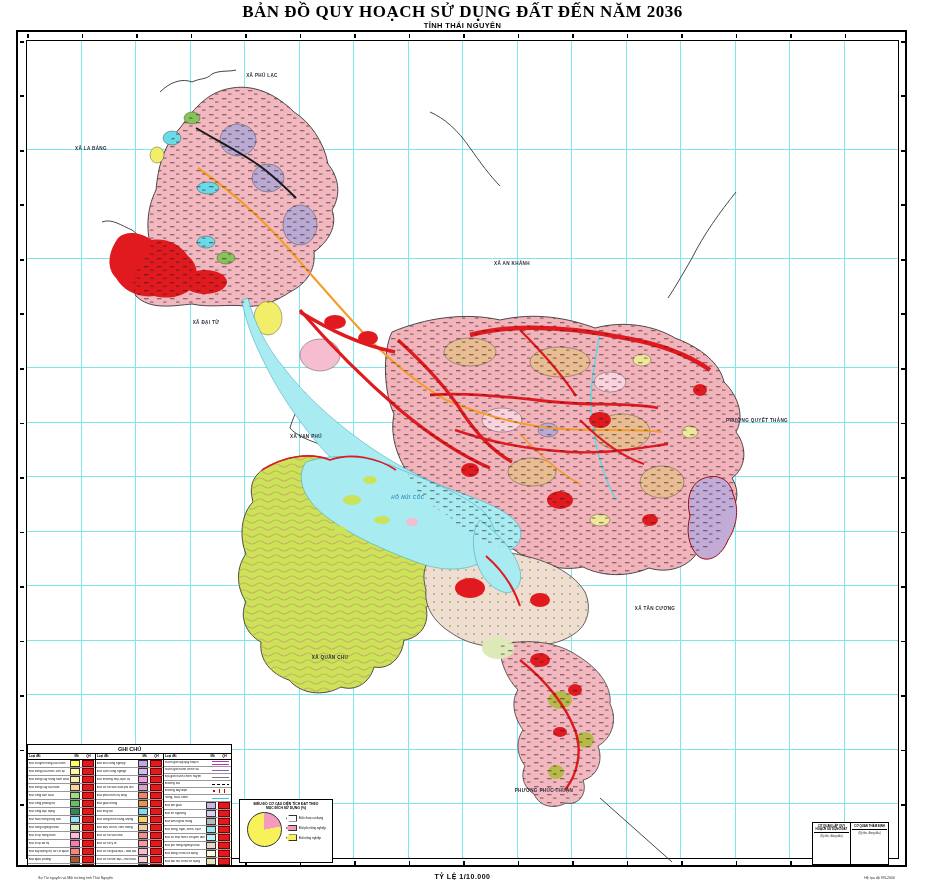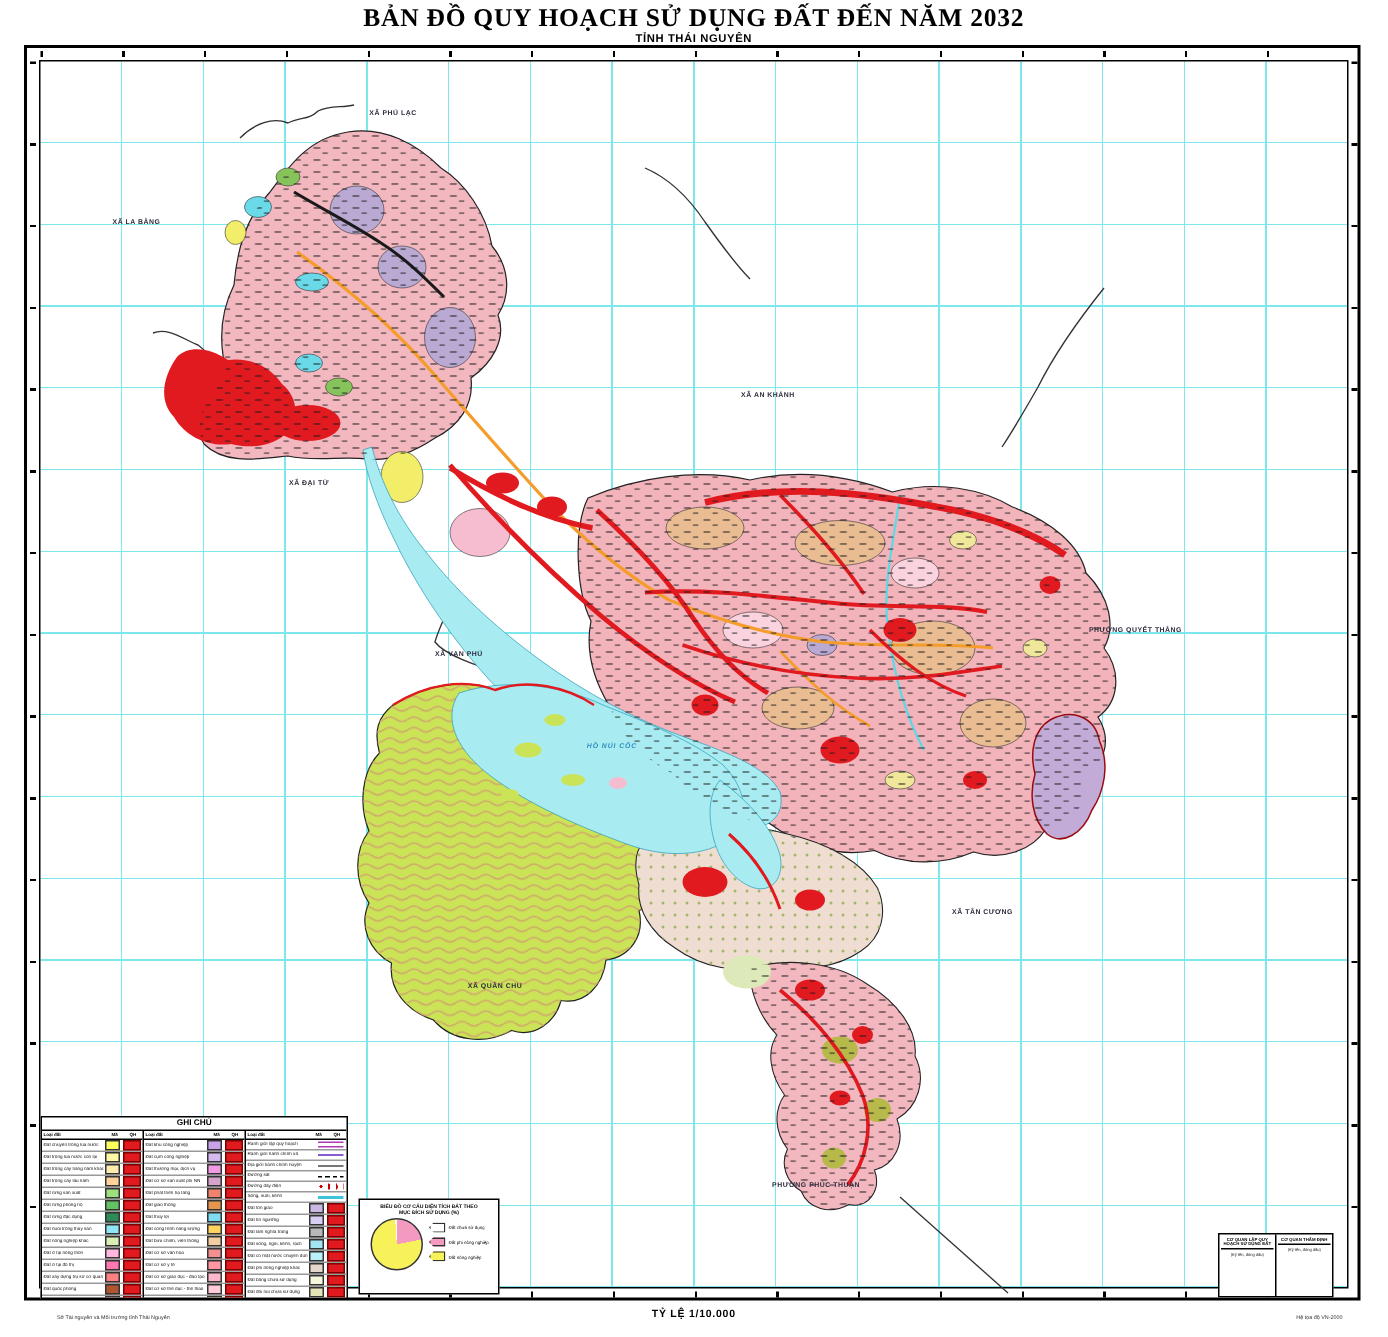--- a/index.html
+++ b/index.html
@@ -64,21 +64,21 @@
   .sig-b{font-size:2.7px;line-height:3.2px;margin-top:2px;color:#222}
   .scale-text{position:absolute;top:873px;left:0;width:100%;text-align:center;font-size:7px;font-weight:bold;letter-spacing:.5px}
   .fineprint{position:absolute;font-size:3.6px;color:#333;white-space:nowrap}
   .fp-left{left:38px;top:876px}.fp-right{right:30px;top:876px}
 </style>
 </head>
 <body>
 
 <div class="page">
 
-  <div class="map-title">BẢN ĐỒ QUY HOẠCH SỬ DỤNG ĐẤT ĐẾN NĂM 2032</div>
+  <div class="map-title">BẢN ĐỒ QUY HOẠCH SỬ DỤNG ĐẤT ĐẾN NĂM 2036</div>
   <div class="map-subtitle">TỈNH THÁI NGUYÊN</div>
 
   <div class="frame-outer"></div>
   <div class="grid"></div>
   <div class="frame-inner"></div>
   <div class="ticks-h" style="top:34px"></div>
   <div class="ticks-h" style="top:861px"></div>
   <div class="ticks-v" style="left:20px"></div>
   <div class="ticks-v" style="left:901px"></div>
 

